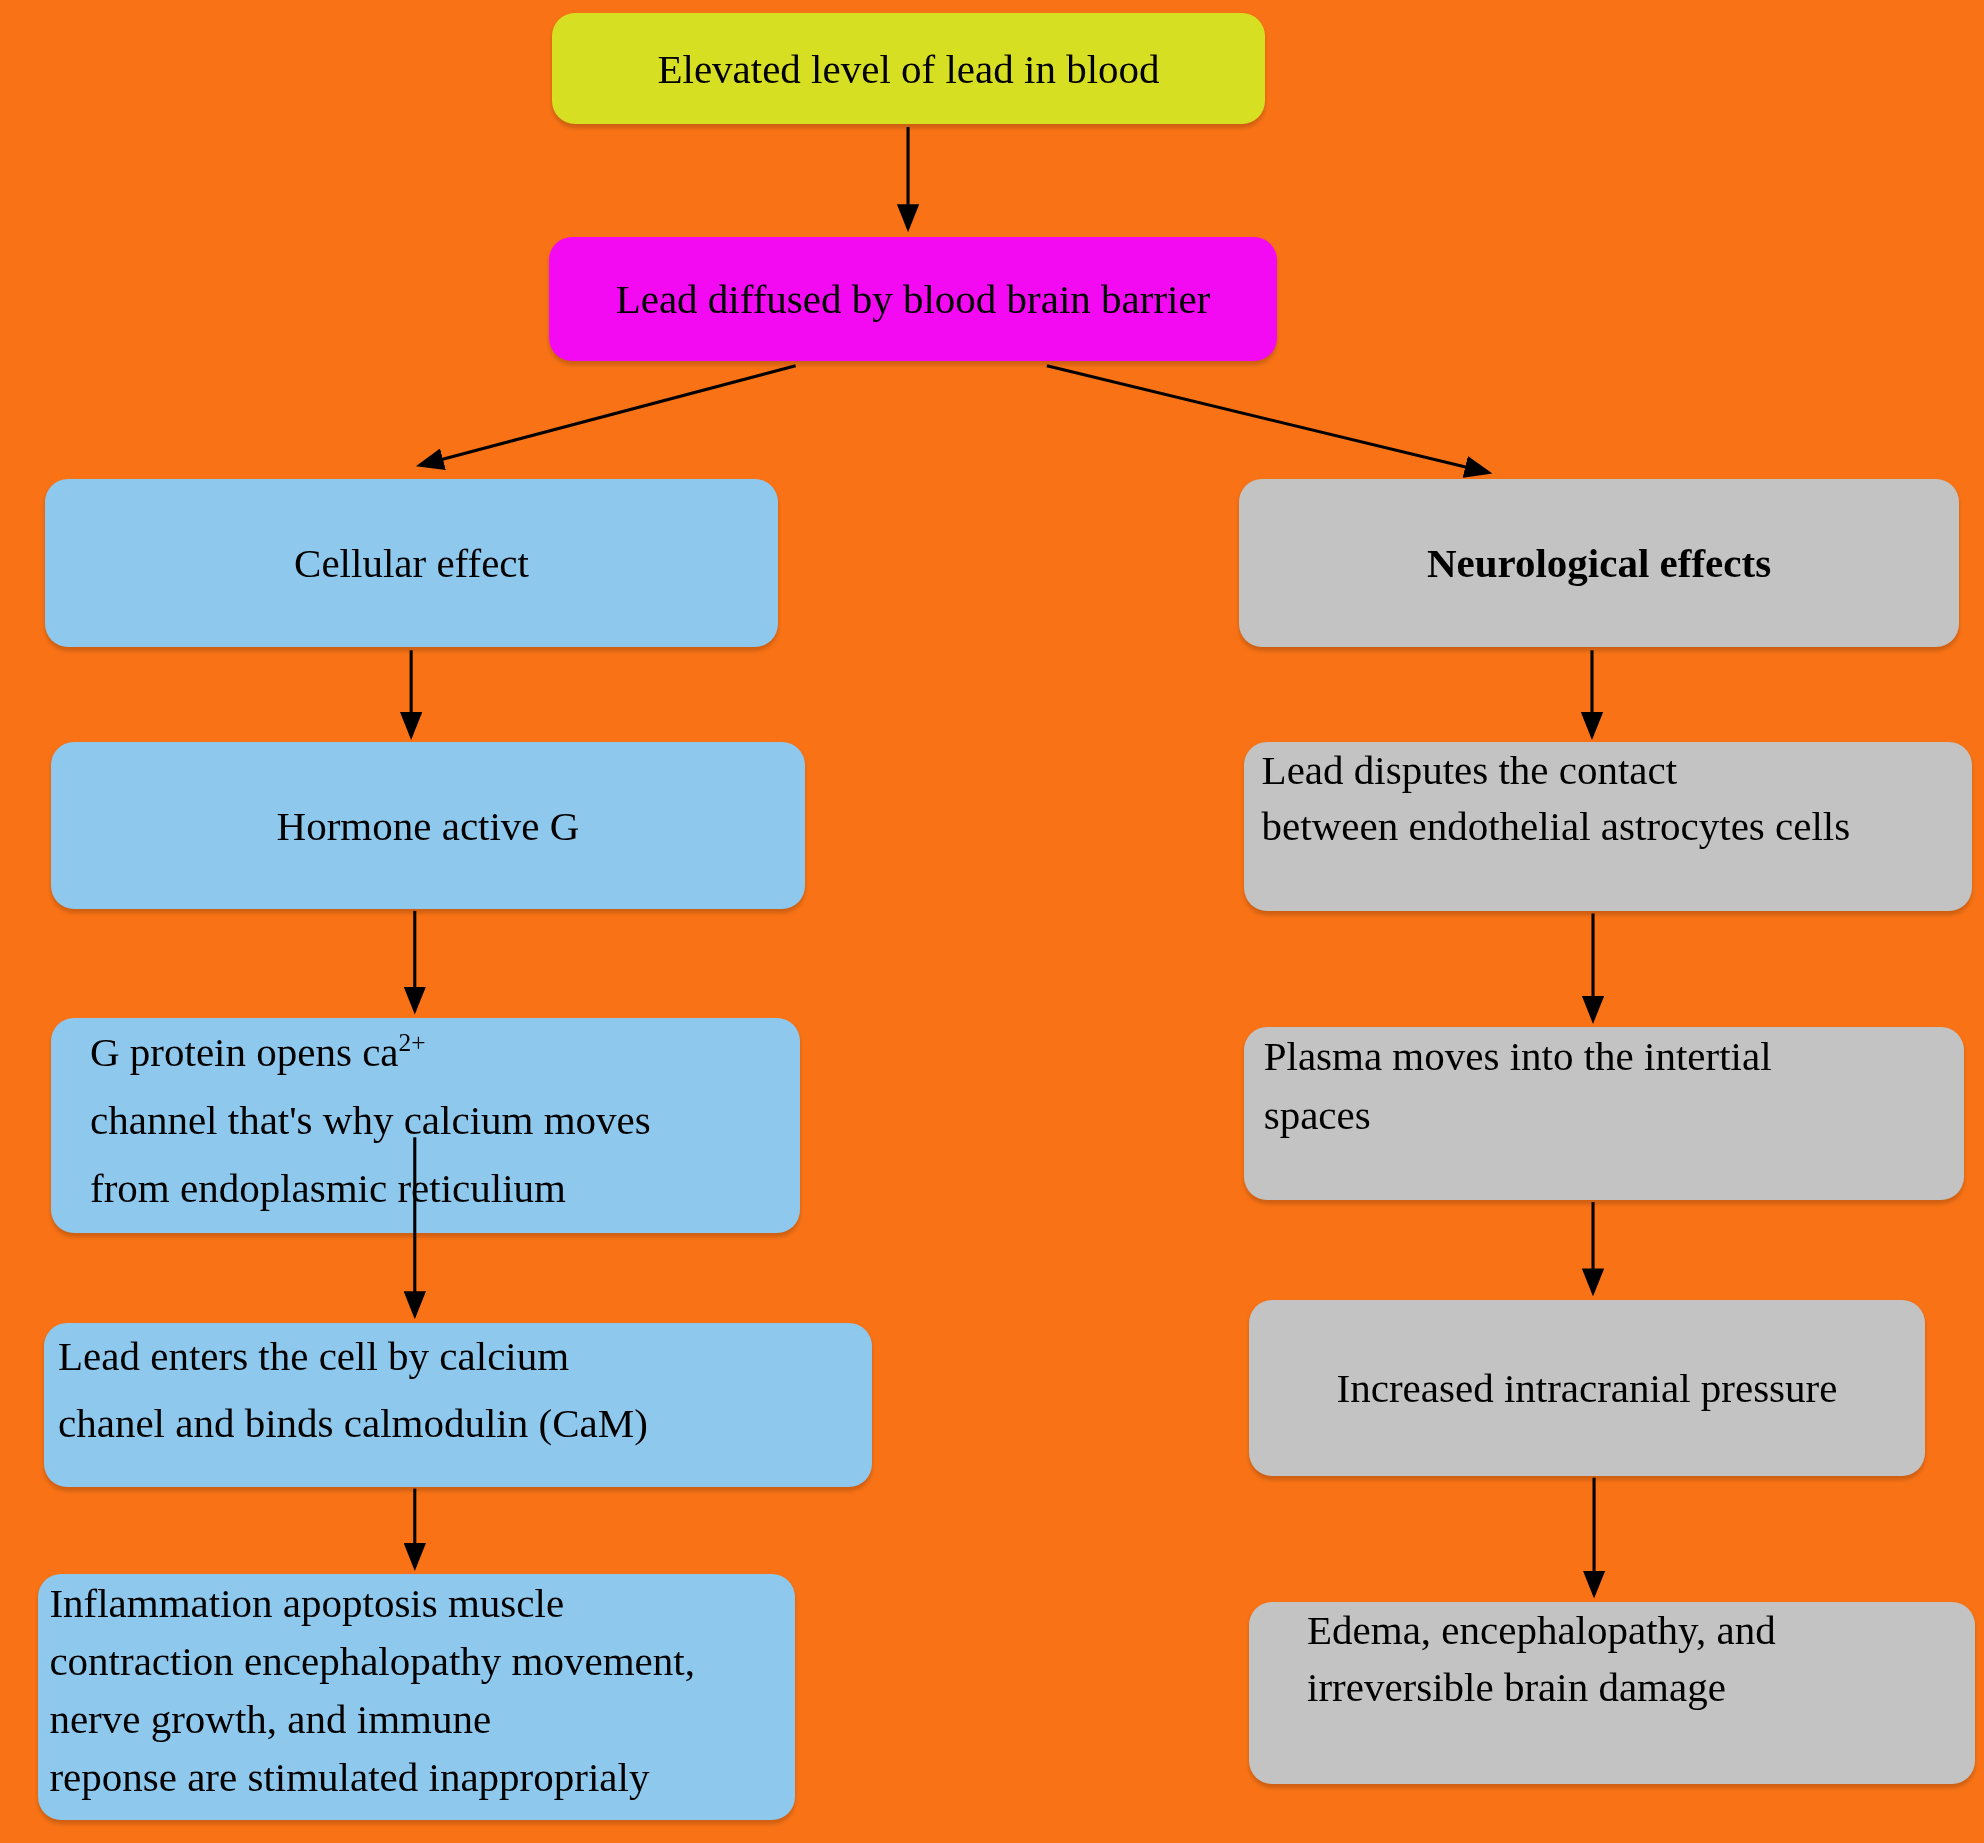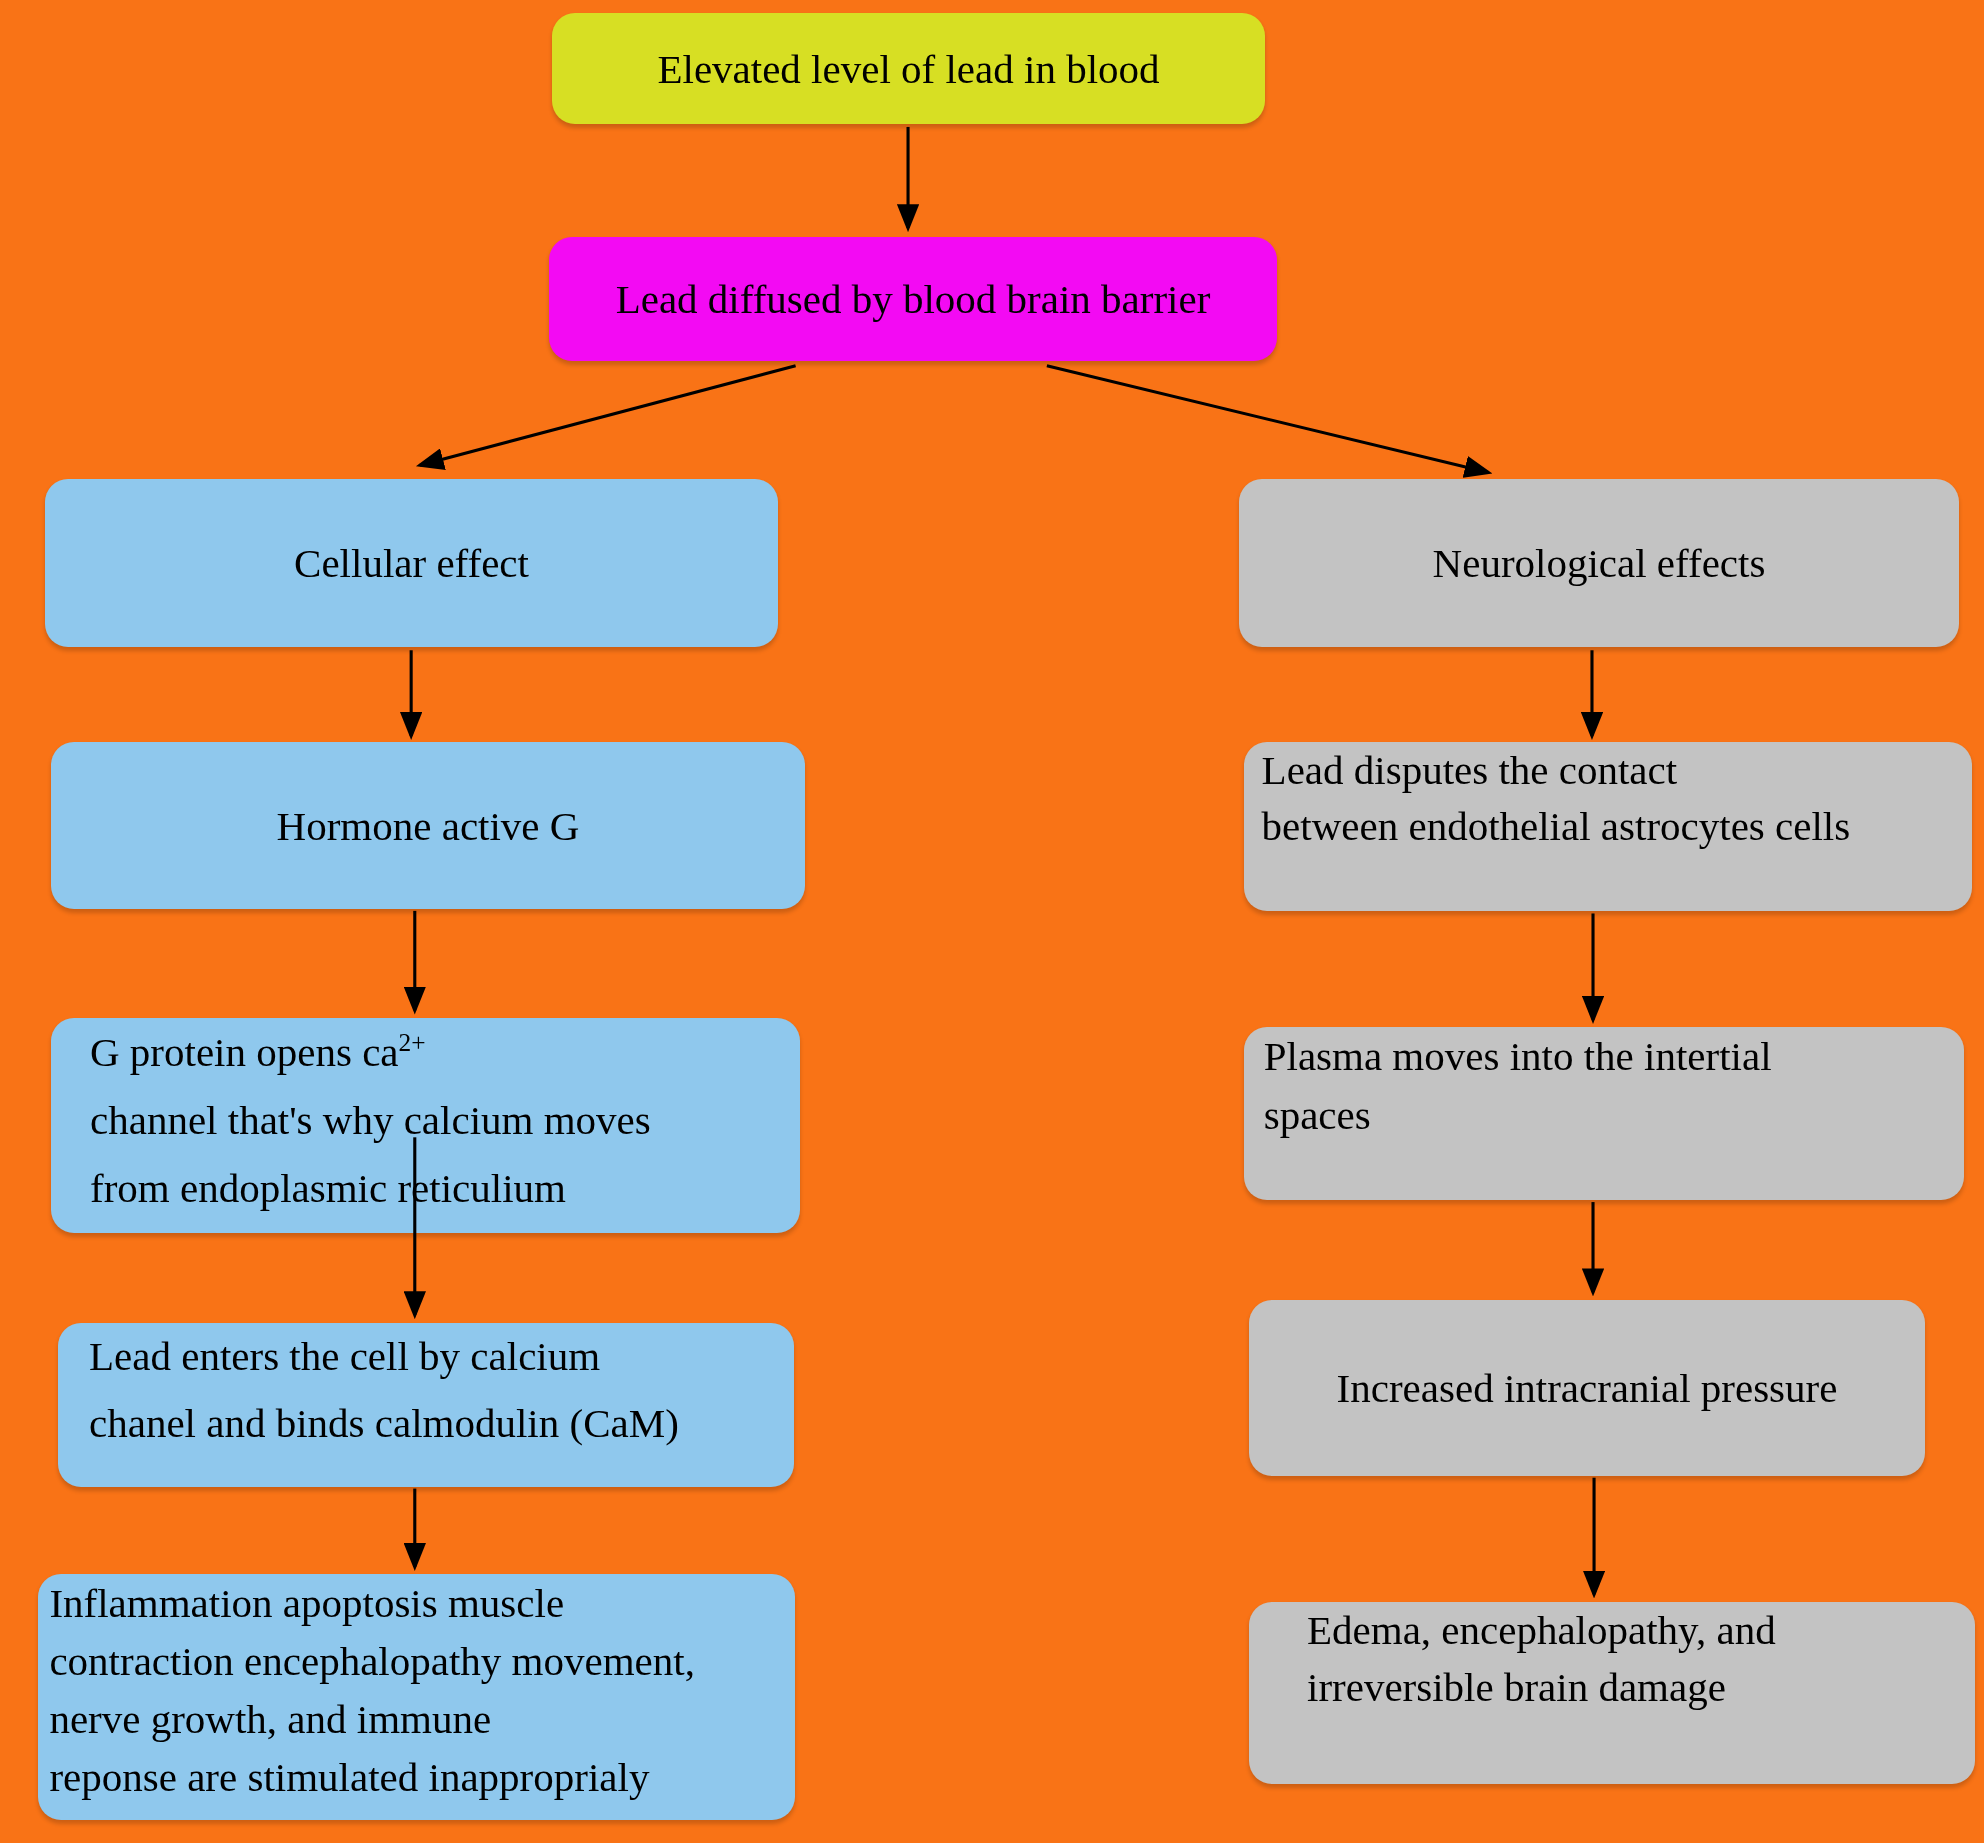--- a/index.html
+++ b/index.html
@@ -25,21 +25,21 @@
   }
   .line{white-space:nowrap;}
   sup{font-size:0.62em;vertical-align:super;line-height:0;}
 
   
   #n-elevated    {left:552px;top:13px;  width:713px;height:111px;}
   #n-diffused    {left:549px;top:237px; width:728px;height:124px;}
   #n-cellular    {left:45px;  top:479px; width:733px;height:168px;text-align:center;}
   #n-hormone     {left:51px;  top:742px;width:754px;height:167px;}
   #n-gprotein    {left:51px;  top:1018px;width:749px;height:215px;padding-left:39px;line-height:68px;}
-  #n-leadenters  {left:58px; top:1323px;width:736px;height:164px;padding-left:31px;line-height:67px;}
+  #n-leadenters  {left:44px; top:1323px;width:828px;height:164px;padding-left:14px;line-height:67px;}
   #n-inflammation{left:38px;  top:1574px;width:757px;height:246px;padding-left:11.4px;line-height:58px;}
   #n-neuro       {left:1239px;top:479px; width:720px;height:168px;}
   #n-disputes    {left:1244px;top:742px;width:728px;height:169px;padding-left:17.6px;line-height:56px;}
   #n-plasma      {left:1244px;top:1027px;width:720px;height:173px;padding-left:19.7px;line-height:59px;}
   #n-pressure    {left:1249px;top:1300px;width:676px;height:176px;}
   #n-edema       {left:1249px;top:1602px;width:726px;height:182px;padding-left:58px;line-height:57px;}
 
   .arrows{
     position:absolute;left:0;top:0;
     pointer-events:none;
@@ -78,21 +78,21 @@
     <div class="line">chanel and binds calmodulin (CaM)</div>
   </div>
 
   <div id="n-inflammation" class="node leftalign" style="background-color: rgb(143, 200, 237);">
     <div class="line">Inflammation apoptosis muscle</div>
     <div class="line">contraction encephalopathy movement,</div>
     <div class="line">nerve growth, and immune</div>
     <div class="line">reponse are stimulated inapproprialy</div>
   </div>
 
-  <div id="n-neuro" class="node center" style="background-color: rgb(195, 195, 195);">
+  <div id="n-neuro" class="node center" style="background-color: rgb(195, 195, 195); font-weight: bold;">
     <span>Neurological effects</span>
   </div>
 
   <div id="n-disputes" class="node leftalign" style="background-color: rgb(195, 195, 195);">
     <div class="line">Lead disputes the contact</div>
     <div class="line">between endothelial astrocytes cells</div>
   </div>
 
   <div id="n-plasma" class="node leftalign" style="background-color: rgb(195, 195, 195);">
     <div class="line">Plasma moves into the intertial</div>

